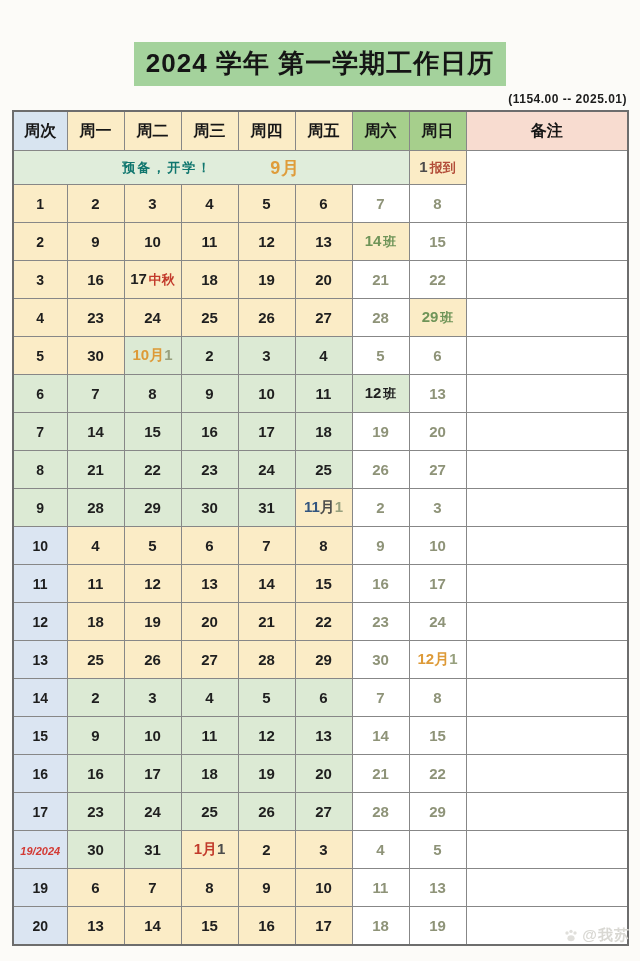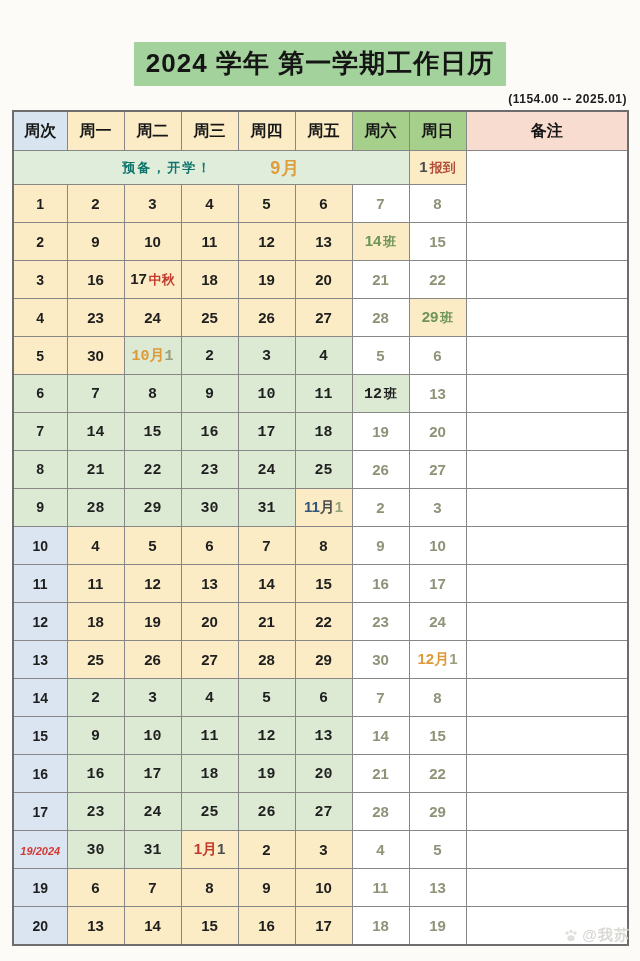--- a/index.html
+++ b/index.html
@@ -28,21 +28,21 @@
   }
   table.cal th,table.cal td{
     border:1px solid #878787;
     text-align:center;vertical-align:middle;
     padding:0;overflow:hidden;white-space:nowrap;
   }
   table.cal th{height:38px;font-size:16px;font-weight:700;color:#161616;}
   tr.month-row td{height:33px;}
   tr.week-row td{height:37px;}
   .bg-y{background:#fbecc6;}
-  .bg-g{background:#dcead4;font-family:Liberation Mono, monospace;}
+  .bg-g{background:#dcead4;}
   .bg-w{background:#ffffff;}
   .bg-b{background:#dbe5f2;}
   .h-week{background:#d8e4f0;}
   .h-day{background:#fbecc6;}
   .h-wkend{background:#a6cf8c;color:#3c6a2b;}
   .h-remark{background:#f8dcd0;}
   .month-merged{background:#e0eddb;}
   .month-inner{display:flex;align-items:center;justify-content:center;}
   .month-label{font-size:13px;font-weight:700;color:#0f766e;letter-spacing:2px;}
   .month-name{font-size:18px;font-weight:700;color:#df9c3a;margin-left:58px;letter-spacing:1px;}

